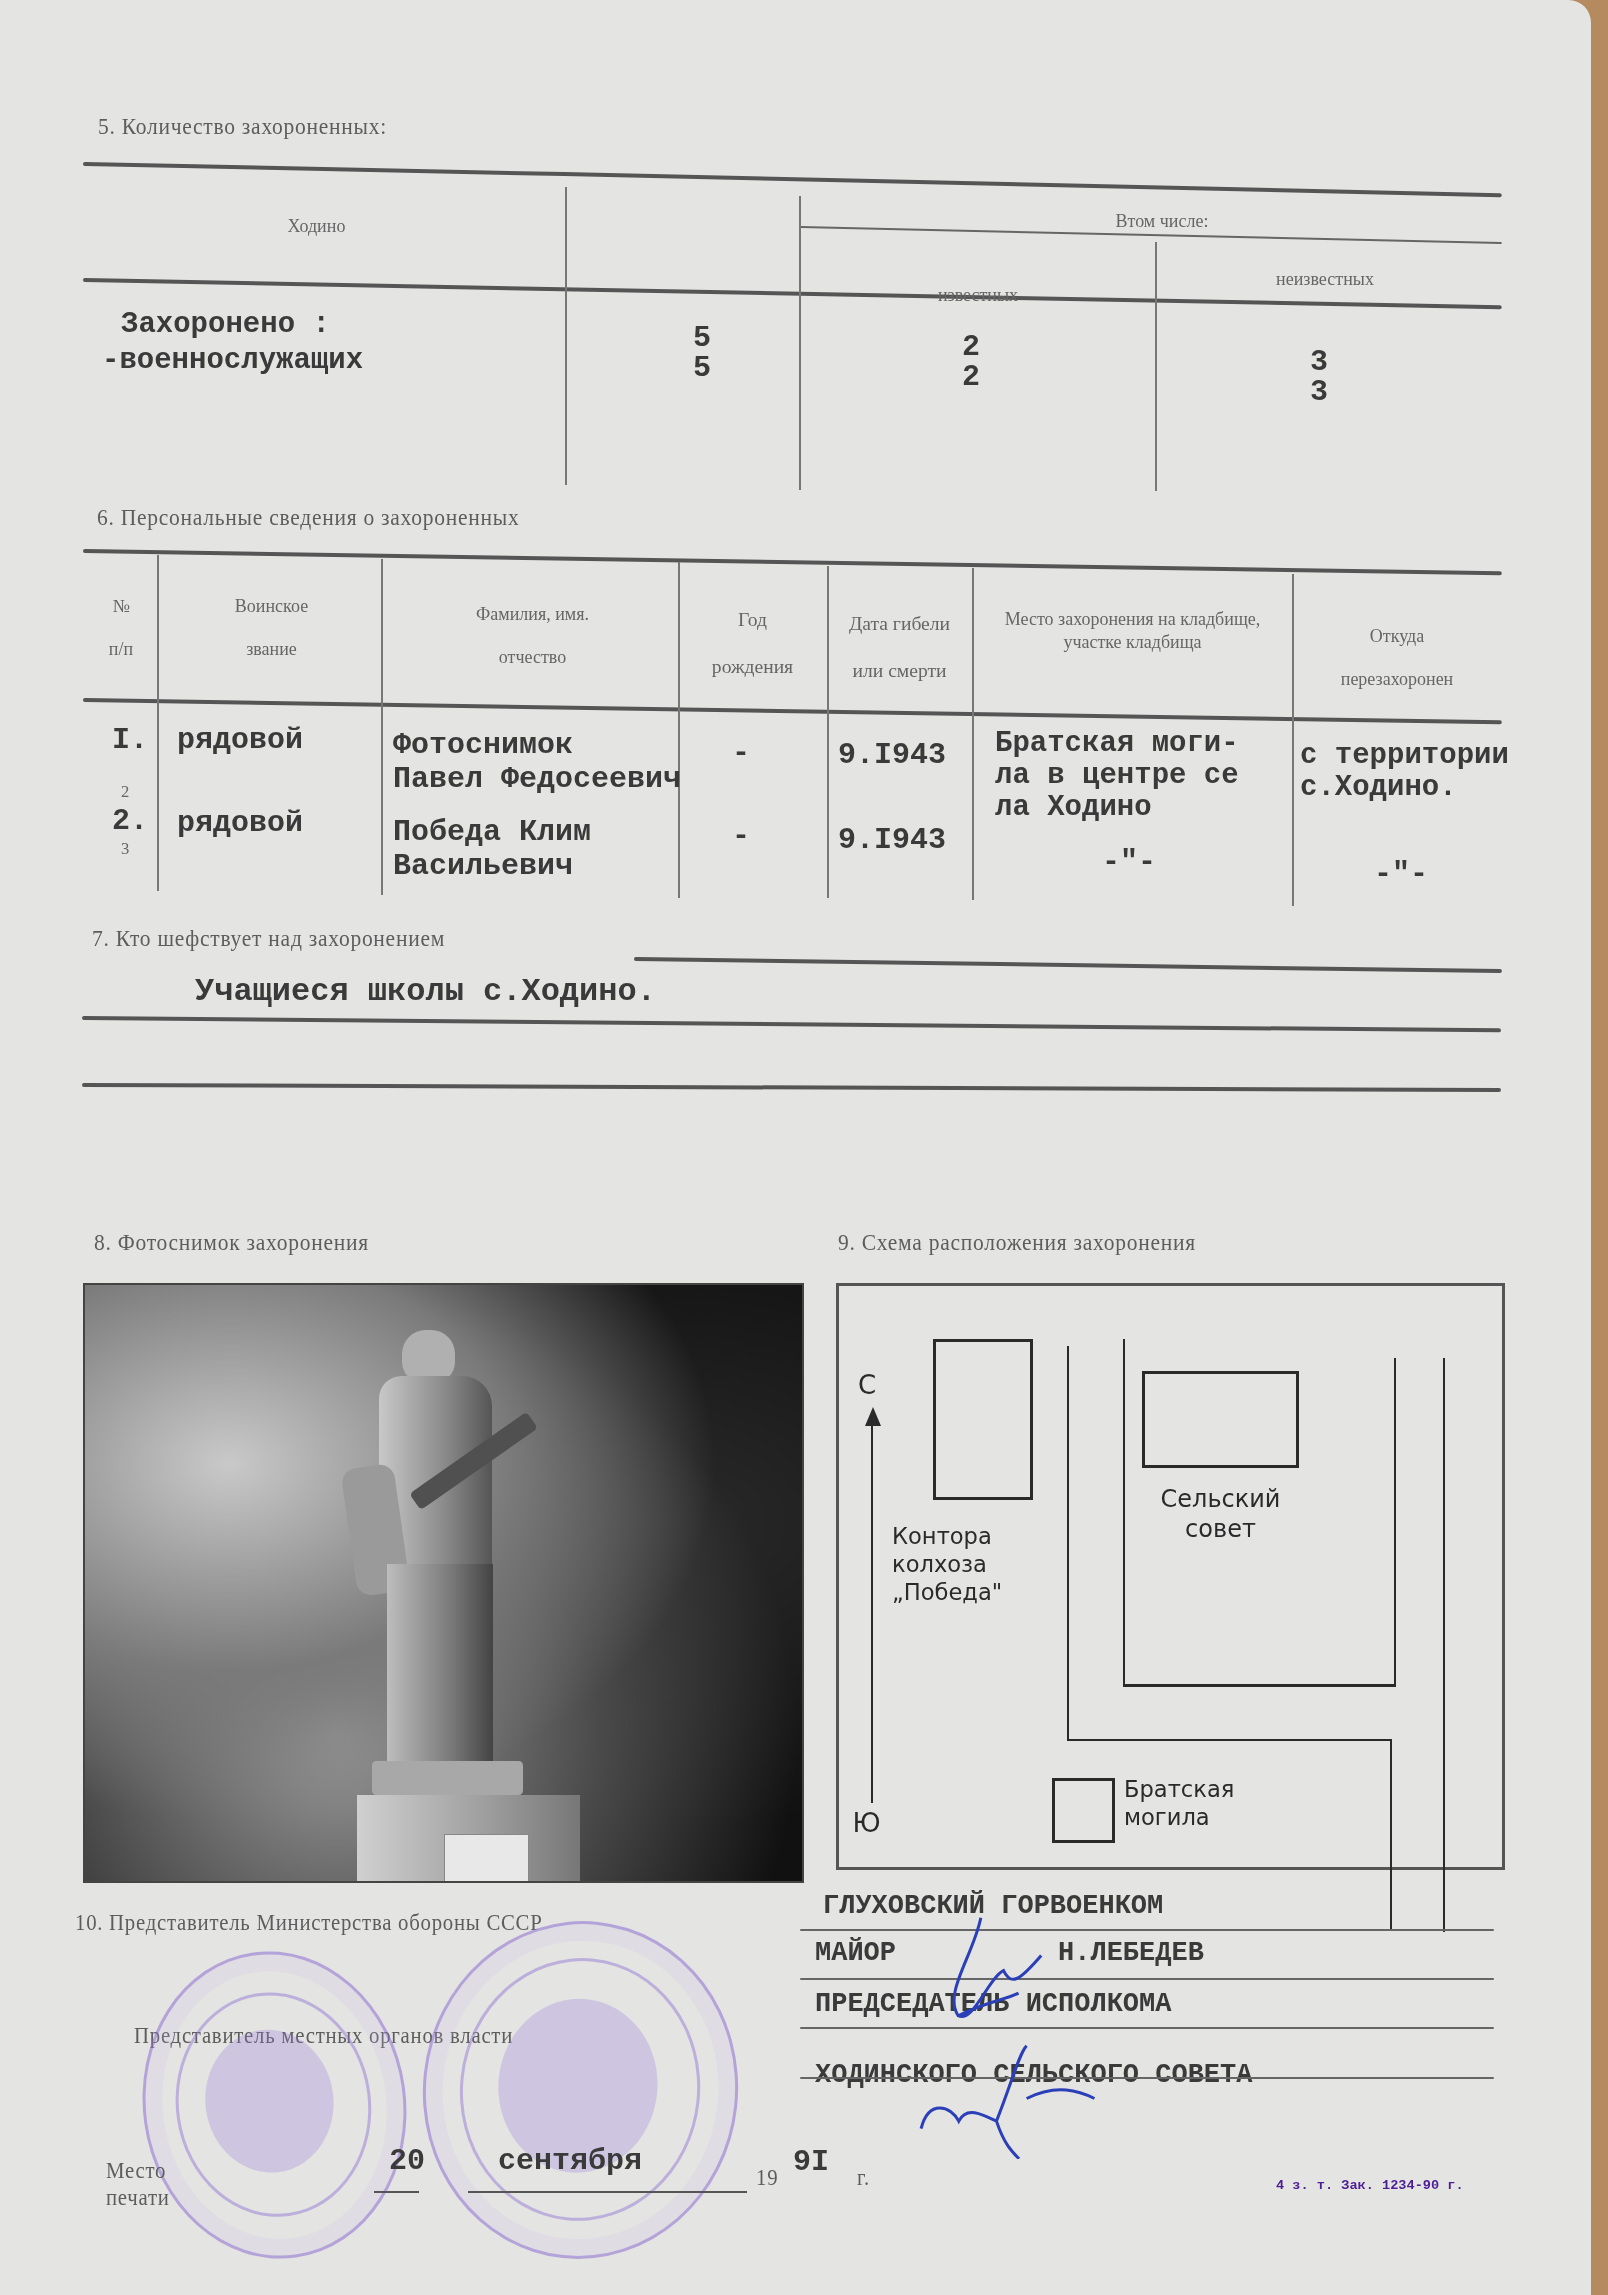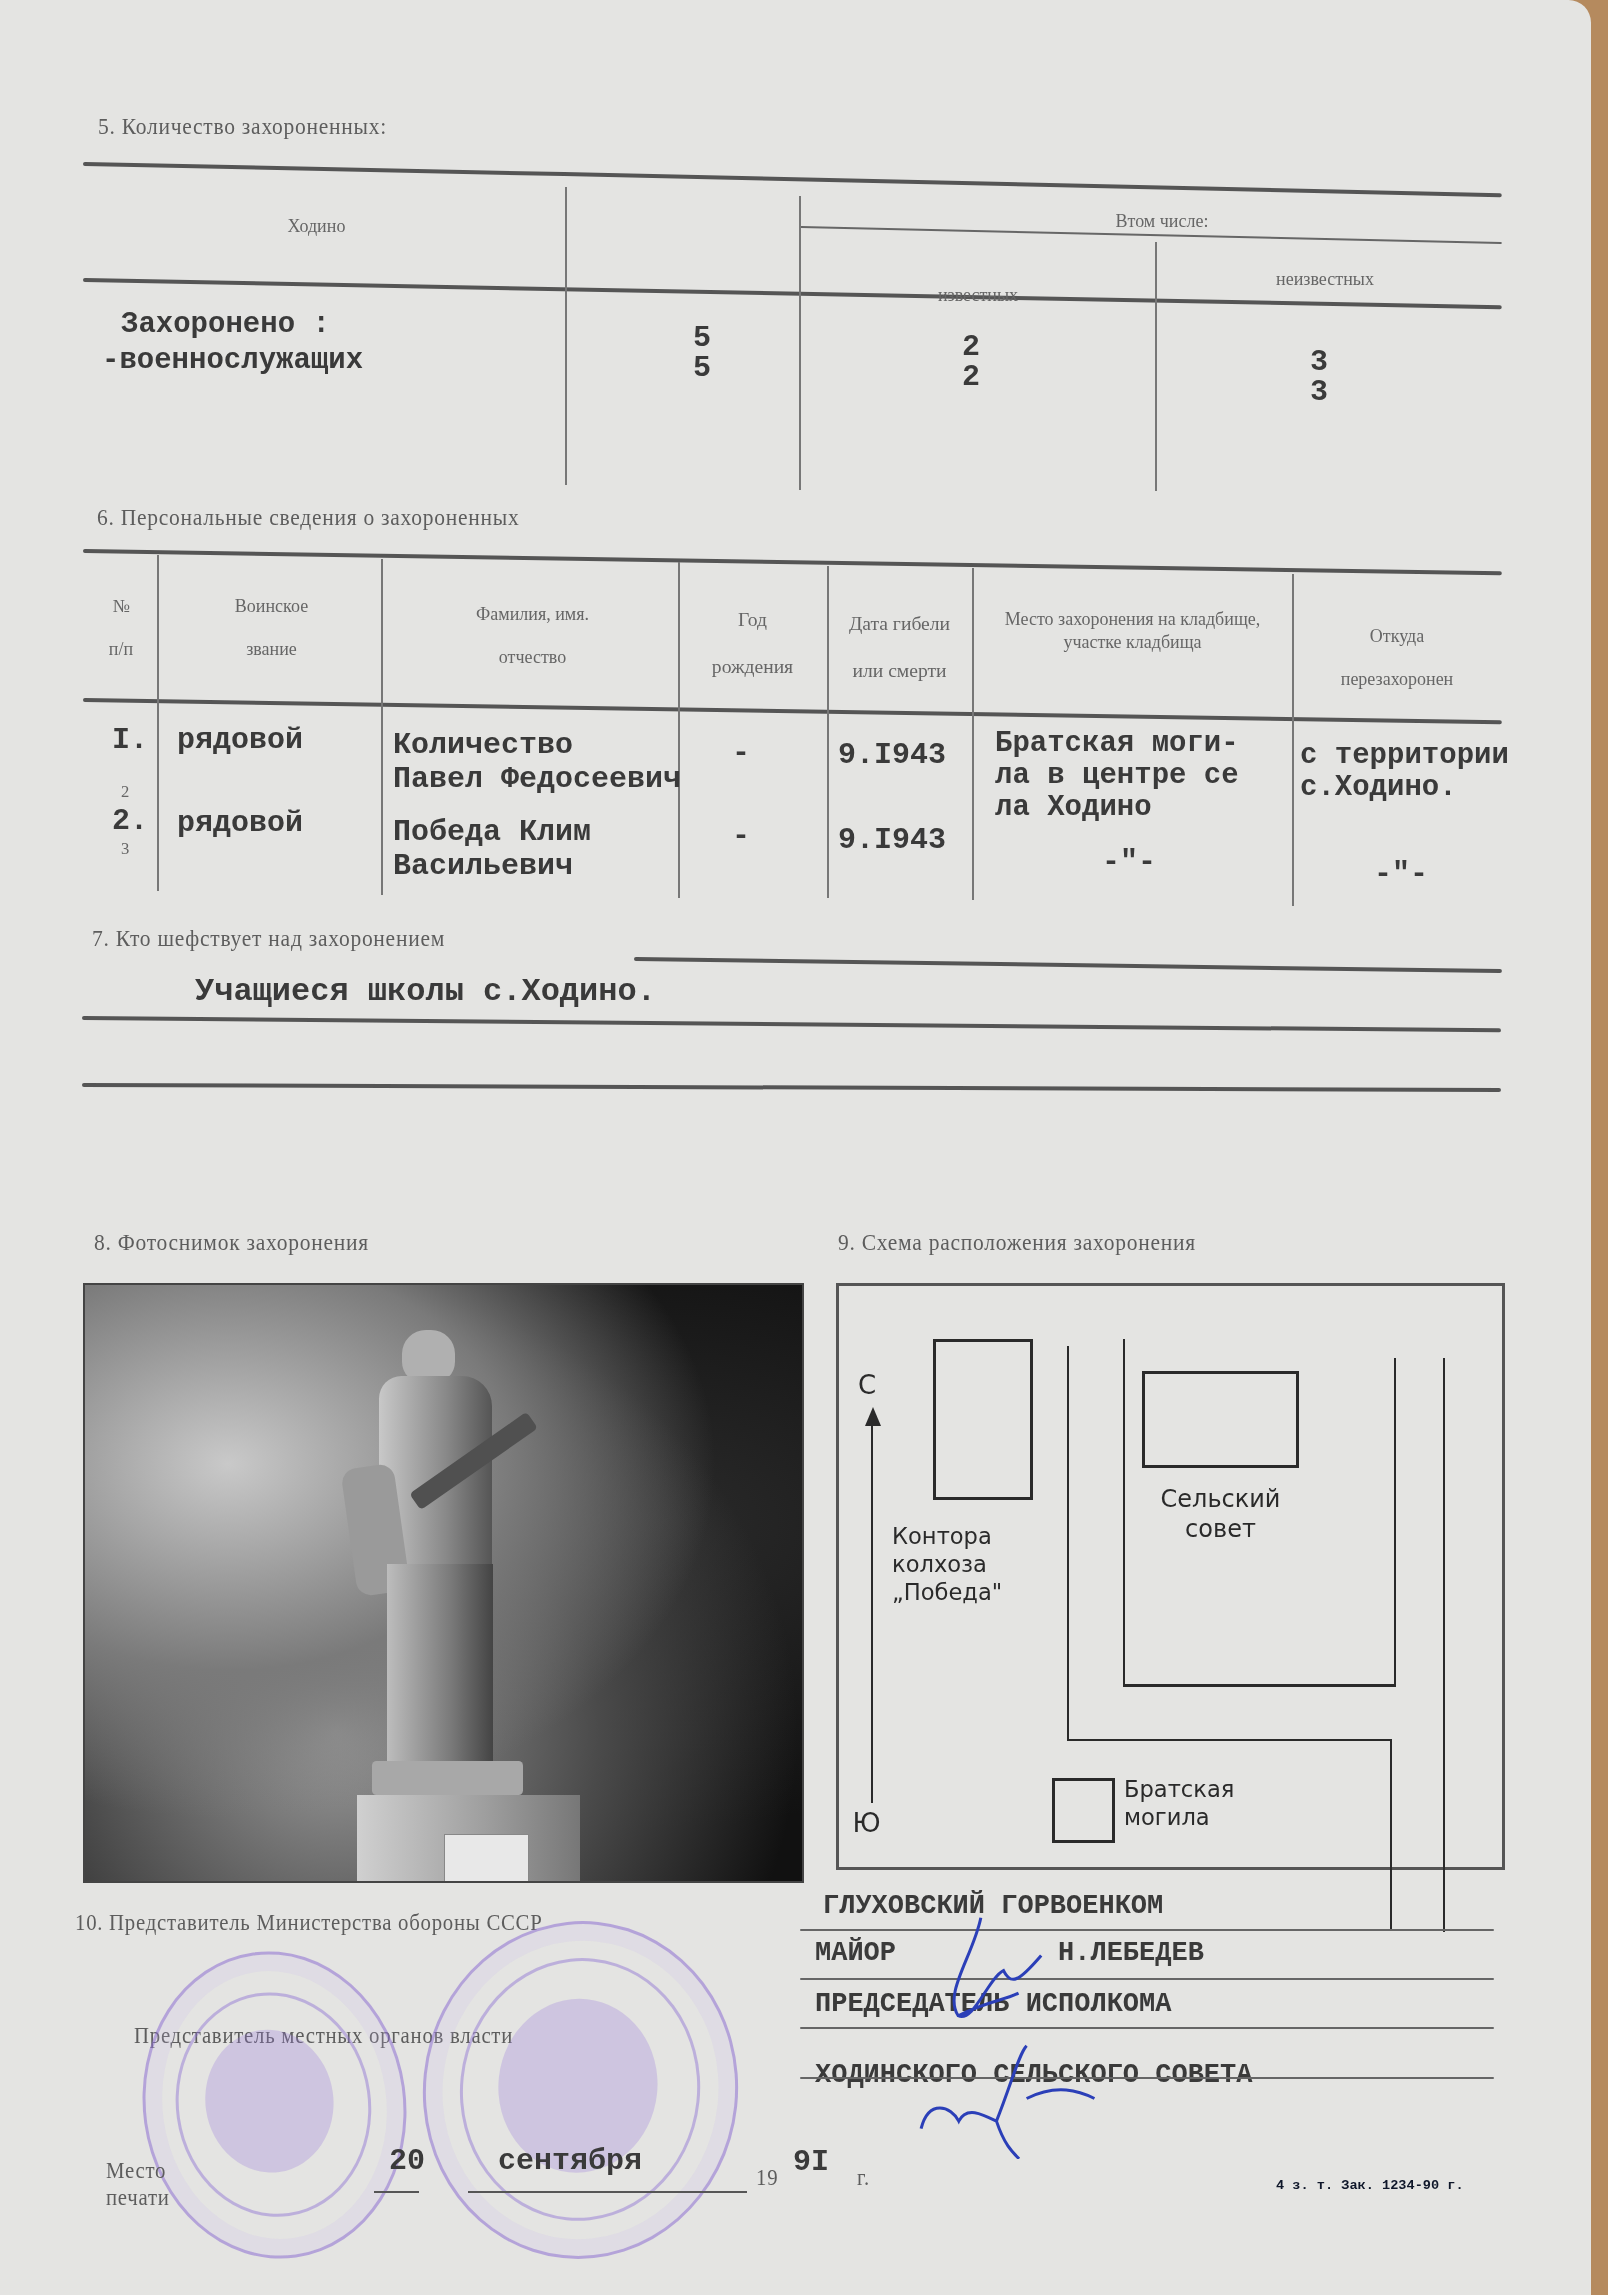--- a/index.html
+++ b/index.html
@@ -81,21 +81,21 @@
 <div class="abs th" style="left:166px; top:585px; width:211px; line-height:2.4;"><span>Воинское</span><br><span>звание</span></div>
 <div class="abs th" style="left:393px; top:593px; width:279px; line-height:2.4;"><span>Фамилия, имя.</span><br><span>отчество</span></div>
 <div class="abs th" style="left:679px; top:596px; width:147px; line-height:2.4; font-size:19.6px;"><span>Год</span><br><span>рождения</span></div>
 <div class="abs th" style="left:827px; top:600px; width:145px; line-height:2.4; font-size:19.6px;"><span>Дата гибели</span><br><span>или смерти</span></div>
 <div class="abs th" style="left:989px; top:608px; width:287px;">Место захоронения на кладбище, участке кладбища</div>
 <div class="abs th" style="left:1295px; top:615px; width:204px; line-height:2.4;"><span>Откуда</span><br><span>перезахоронен</span></div>
 
 <div>
   <div class="abs type" style="left:112px; top:723px;">I.</div>
   <div class="abs type" style="left:177px; top:723px;">рядовой</div>
-  <div class="abs type" style="left:393px; top:728px;">Количество</div>
+  <div class="abs type" style="left:393px; top:728px;">Фотоснимок</div>
   <div class="abs type" style="left:393px; top:762px;">Павел Федосеевич</div>
   <div class="abs type" style="left:732px; top:736px;">-</div>
   <div class="abs type" style="left:838px; top:738px;">9.I943</div>
   <div class="abs typeS" style="left:995px; top:728px;">Братская моги-
 ла в центре се
 ла Ходино</div>
   <div class="abs typeS" style="left:1300px; top:740px;">с территории
 с.Ходино.</div>
 </div>
 <div class="abs th" style="left:121px; top:781px; font-size:16.6px;">2</div>
@@ -192,14 +192,14 @@
 <div class="abs label" style="left:106px; top:2157px; font-size:22.6px; line-height:1.2;"><span>Место</span><br><span>печати</span></div>
 
 <div class="abs type" style="left:389px; top:2144px; font-size:30px;">20</div>
 <div class="abs" style="left:374px; top:2191px; width:45px; height:2.3px; background:#555;"></div>
 <div class="abs type" style="left:498px; top:2144px; font-size:30px;">сентября</div>
 <div class="abs" style="left:468px; top:2191px; width:279px; height:2.3px; background:#555;"></div>
 <div class="abs label" style="left:756px; top:2165px; font-size:22.6px;">19</div>
 <div class="abs type" style="left:793px; top:2145px; font-size:30px;">9I</div>
 <div class="abs label" style="left:857px; top:2165px; font-size:22.6px;">г.</div>
 
-<div class="abs" style="left:1276px; top:2178px; font-family:'Liberation Mono', monospace; font-weight:bold; color:#0f172a; font-size:13.6px; white-space:nowrap;">4 з. т. Зак. 1234-90 г.</div>
+<div class="abs" style="left:1276px; top:2178px; font-family:'Liberation Mono', monospace; font-weight:bold; color:#4c1d95; font-size:13.6px; white-space:nowrap;">4 з. т. Зак. 1234-90 г.</div>
 
 
 </body></html>

